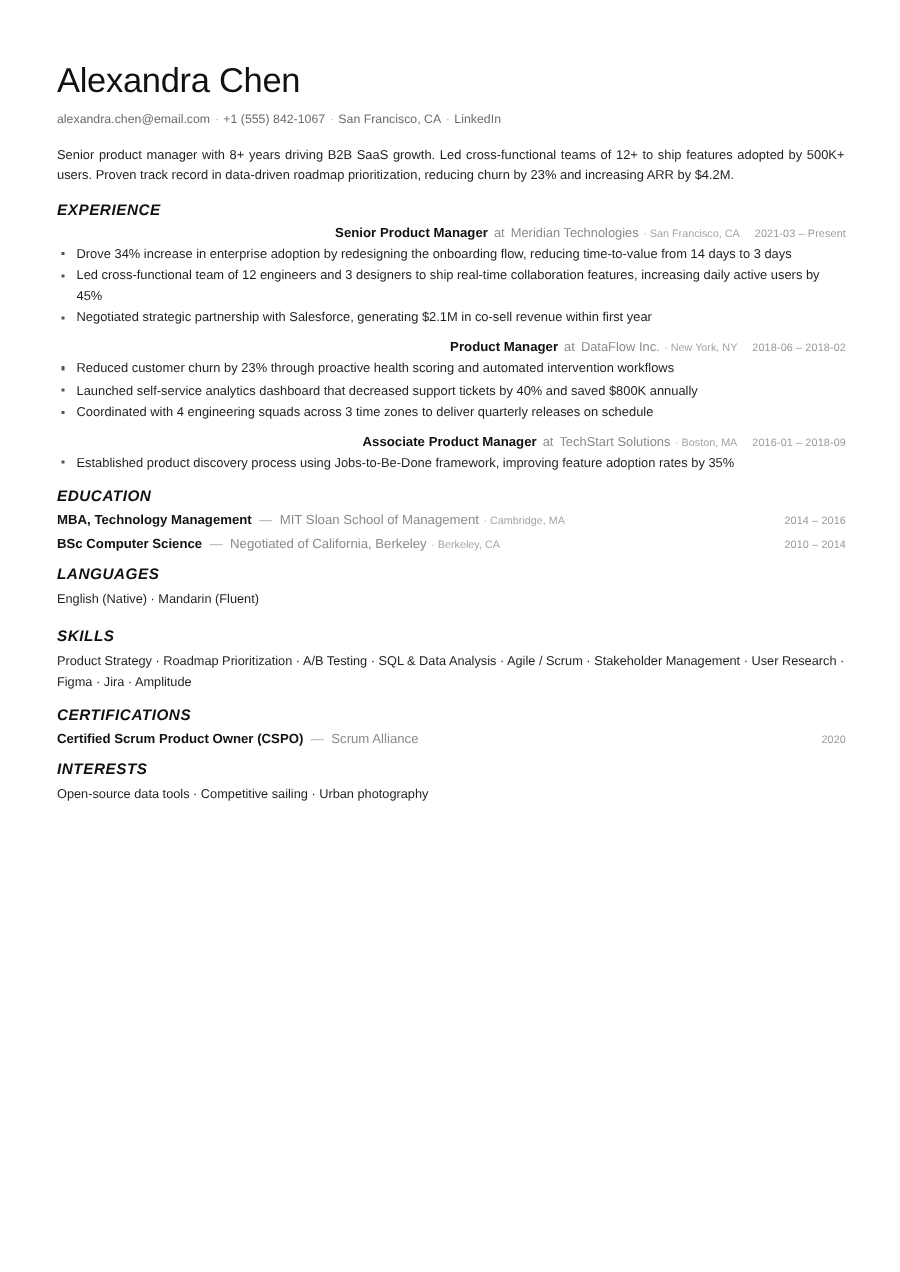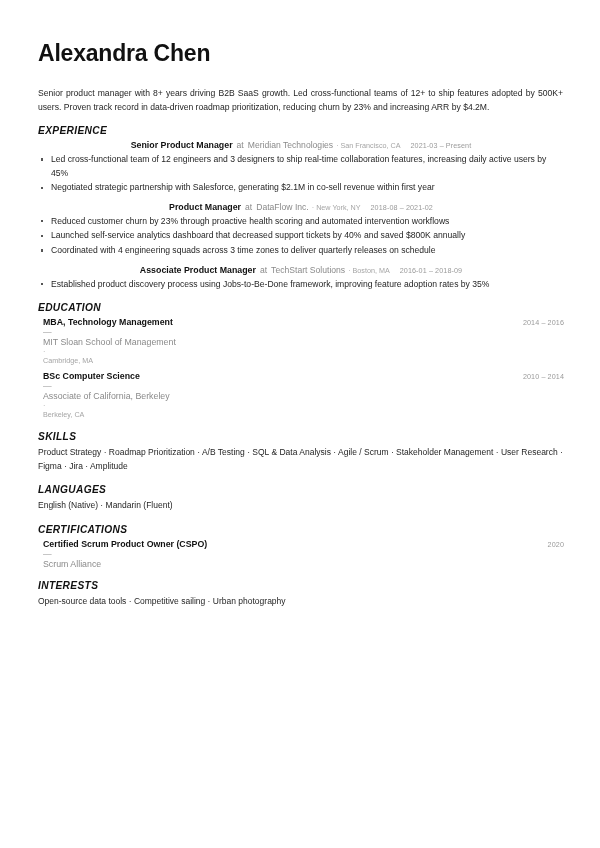--- a/index.html
+++ b/index.html
@@ -18,21 +18,21 @@
     height: 848px;
     background: #ffffff;
     box-sizing: border-box;
     padding: 36px 36px 0 38px;
     overflow: hidden;
   }
 
   
   .name {
     font-size: 23px;
-    font-weight: bold;
+    font-weight: normal;
     letter-spacing: -0.2px;
     color: #111111;
     margin: 4px 0 0 0;
     line-height: 1.15;
   }
   .contact {
     font-size: 8.2px;
     color: #6b6b6b;
     margin-top: 9px;
     letter-spacing: 0.02px;
@@ -40,21 +40,21 @@
   }
   .contact .sep {
     color: #b0b0b0;
     padding: 0 3px;
   }
 
   .summary {
     font-size: 8.6px;
     line-height: 1.55;
     color: #1f1f1f;
-    margin-top: 21px;
+    margin-top: 11px;
     text-align: justify;
     max-width: 525px;
   }
 
   
   .section {
     margin-top: 11px;
   }
   .section-title {
     font-size: 10.2px;
@@ -65,21 +65,21 @@
     font-style: italic;
   }
 
   
   .entry {
     margin-bottom: 7px;
   }
   .entry-head {
     display: flex;
     align-items: baseline;
-    justify-content: center;
+    justify-content: flex-end;
     width: 100%;
   }
   .entry-head-left {
     display: flex;
     align-items: baseline;
     flex-wrap: wrap;
     min-width: 0;
   }
   .role {
     font-size: 8.8px;
@@ -149,21 +149,20 @@
     justify-content: space-between;
     margin-bottom: 6px;
     width: 100%;
   }
   .line-entry:last-child { margin-bottom: 0; }
   .line-left {
     display: flex;
     align-items: baseline;
     flex-wrap: wrap;
     min-width: 0;
-    flex-direction: column;
   }
   .degree {
     font-size: 8.8px;
     font-weight: bold;
     color: #111111;
   }
   .dash {
     font-size: 8.6px;
     color: #a8a8a8;
     margin: 0 5px;
@@ -184,53 +183,57 @@
   .edu-section { }
   .skills-section { margin-top: 12px; }
 </style>
 </head>
 <body>
 
 <div class="page">
 
   <div>
     <div class="name">Alexandra Chen</div>
+    <div class="contact">
+      <span>alexandra.chen@email.com</span><span class="sep">·</span><span>+1 (555) 842-1067</span><span class="sep">·</span><span>San Francisco, CA</span><span class="sep">·</span><span>LinkedIn</span>
+    </div>
     <div class="summary">Senior product manager with 8+ years driving B2B SaaS growth. Led cross-functional teams of 12+ to ship features adopted by 500K+ users. Proven track record in data-driven roadmap prioritization, reducing churn by 23% and increasing ARR by $4.2M.</div>
   </div>
 
   <div class="section">
     <div class="section-title">EXPERIENCE</div>
 
     <div class="entry">
       <div class="entry-head">
         <div class="entry-head-left">
           <span class="role">Senior Product Manager</span>
           <span class="at">at</span>
           <span class="company" style="margin-left:4px">Meridian Technologies</span>
           <span class="loc-dot">·</span>
           <span class="loc" style="margin-left:0">San Francisco, CA</span>
         </div>
         <div class="dates">2021-03 – Present</div>
       </div>
       <ul class="bullets">
+        <li>Drove 34% increase in enterprise adoption by redesigning the onboarding flow, reducing time-to-value from 14 days to 3 days</li>
         <li>Led cross-functional team of 12 engineers and 3 designers to ship real-time collaboration features, increasing daily active users by 45%</li>
         <li>Negotiated strategic partnership with Salesforce, generating $2.1M in co-sell revenue within first year</li>
       </ul>
     </div>
 
     <div class="entry">
       <div class="entry-head">
         <div class="entry-head-left">
           <span class="role">Product Manager</span>
           <span class="at">at</span>
           <span class="company" style="margin-left:4px">DataFlow Inc.</span>
           <span class="loc-dot">·</span>
           <span class="loc" style="margin-left:0">New York, NY</span>
         </div>
-        <div class="dates">2018-08 – 2021-02</div>
+        <div class="dates">2018-06 – 2018-02</div>
       </div>
       <ul class="bullets">
         <li>Reduced customer churn by 23% through proactive health scoring and automated intervention workflows</li>
         <li>Launched self-service analytics dashboard that decreased support tickets by 40% and saved $800K annually</li>
         <li>Coordinated with 4 engineering squads across 3 time zones to deliver quarterly releases on schedule</li>
       </ul>
     </div>
 
     <div class="entry">
       <div class="entry-head">
@@ -260,36 +263,36 @@
         <span class="loc-dot">·</span>
         <span class="loc" style="margin-left:0">Cambridge, MA</span>
       </div>
       <div class="dates">2014 – 2016</div>
     </div>
 
     <div class="line-entry">
       <div class="line-left">
         <span class="degree">BSc Computer Science</span>
         <span class="dash">—</span>
-        <span class="school">Associate of California, Berkeley</span>
+        <span class="school">Negotiated of California, Berkeley</span>
         <span class="loc-dot">·</span>
         <span class="loc" style="margin-left:0">Berkeley, CA</span>
       </div>
       <div class="dates">2010 – 2014</div>
     </div>
+  </div>
+
+  <div class="section">
+    <div class="section-title">LANGUAGES</div>
+    <div class="plain">English (Native) · Mandarin (Fluent)</div>
   </div>
 
   <div class="section skills-section">
     <div class="section-title">SKILLS</div>
     <div class="plain">Product Strategy · Roadmap Prioritization · A/B Testing · SQL &amp; Data Analysis · Agile / Scrum · Stakeholder Management · User Research · Figma · Jira · Amplitude</div>
-  </div>
-
-  <div class="section">
-    <div class="section-title">LANGUAGES</div>
-    <div class="plain">English (Native) · Mandarin (Fluent)</div>
   </div>
 
   <div class="section">
     <div class="section-title">CERTIFICATIONS</div>
     <div class="line-entry">
       <div class="line-left">
         <span class="degree">Certified Scrum Product Owner (CSPO)</span>
         <span class="dash">—</span>
         <span class="school">Scrum Alliance</span>
       </div>

